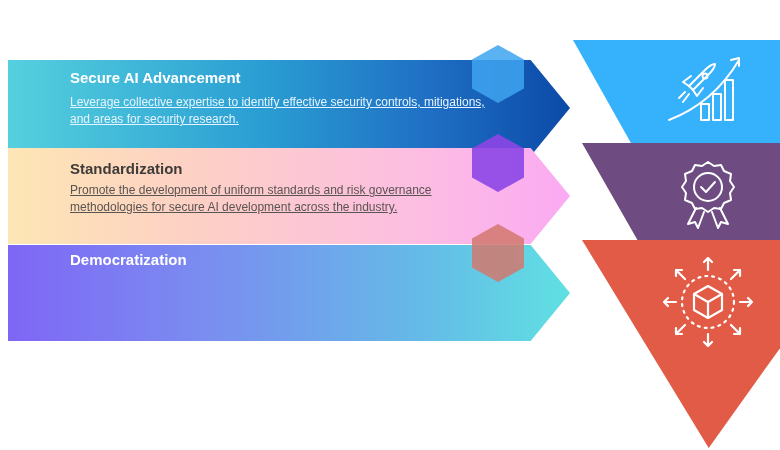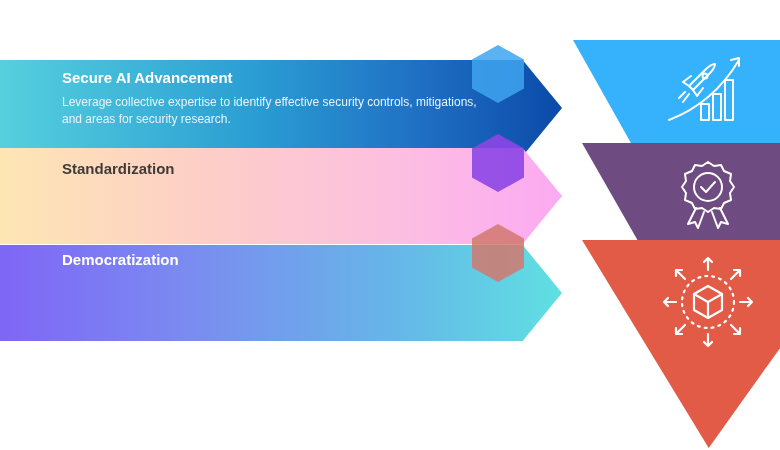--- a/index.html
+++ b/index.html
@@ -1,22 +1,22 @@
 <!DOCTYPE html>
 <html><head>
 <meta charset="utf-8">
 <style>
   html,body{margin:0;padding:0;}
   body{width:780px;height:450px;background:#ffffff;position:relative;overflow:hidden;font-family:"Liberation Sans","DejaVu Sans",sans-serif;}
-  .arrow{position:absolute;left:0;width:562px;height:96px;clip-path:polygon(0 0,93% 0,100% 50%,93% 100%,0 100%);}
+  .arrow{position:absolute;left:8px;width:562px;height:96px;clip-path:polygon(0 0,93% 0,100% 50%,93% 100%,0 100%);}
   .arrow1{top:60px;background:linear-gradient(90deg,#55d0de 0%,#2a9ed3 45%,#1f6fc4 75%,#0b4aa8 100%);}
   .arrow2{top:148px;background:linear-gradient(90deg,#fde6b4 0%,#fdcfc6 35%,#fcbfe0 70%,#fbaaf3 100%);}
   .arrow3{top:236px;background:linear-gradient(90deg,#7f66f6 0%,#7a8df0 35%,#66b6e8 70%,#5fe0e2 100%);margin-top:9px;}
   .title{position:absolute;left:62px;font-weight:bold;font-size:15px;}
-  .desc{position:absolute;left:62px;font-size:12px;line-height:17px;width:420px;}
+  .desc{position:absolute;left:62px;font-size:12px;line-height:17px;width:420px;text-decoration:underline;}
   .a1 .title{top:9px;color:#ffffff;}
   .a1 .desc{top:34px;color:#e6f4ff;}
   .a2 .title{top:12px;color:#3f3b38;}
   .a2 .desc{top:34px;color:#5a5452;}
   .a3 .title{top:6px;color:#ffffff;}
   .a3 .desc{top:27px;color:#f1f2ff;}
   .hex{position:absolute;width:52px;height:58px;clip-path:polygon(50% 0,100% 25%,100% 75%,50% 100%,0 75%,0 25%);}
   .hex1{left:472px;top:45px;background:rgba(62,165,240,0.85);}
   .hex2{left:472px;top:134px;background:rgba(140,70,230,0.9);}
   .hex3{left:472px;top:224px;background:rgba(210,120,110,0.85);}
@@ -28,20 +28,21 @@
 </style>
 </head>
 <body>
 
 <div class="arrow arrow1 a1">
   <div class="title">Secure AI Advancement</div>
   <div class="desc">Leverage collective expertise to identify effective security controls, mitigations, and areas for security research.</div>
 </div>
 <div class="arrow arrow2 a2">
   <div class="title">Standardization</div>
+  <div class="desc">Promote the development of uniform standards and risk governance methodologies for secure AI development across the industry.</div>
 </div>
 <div class="arrow arrow3 a3">
   <div class="title">Democratization</div>
 </div>
 
 <div class="hex hex1"></div>
 <div class="hex hex2"></div>
 <div class="hex hex3"></div>
 
 <div class="band band-blue"></div>

